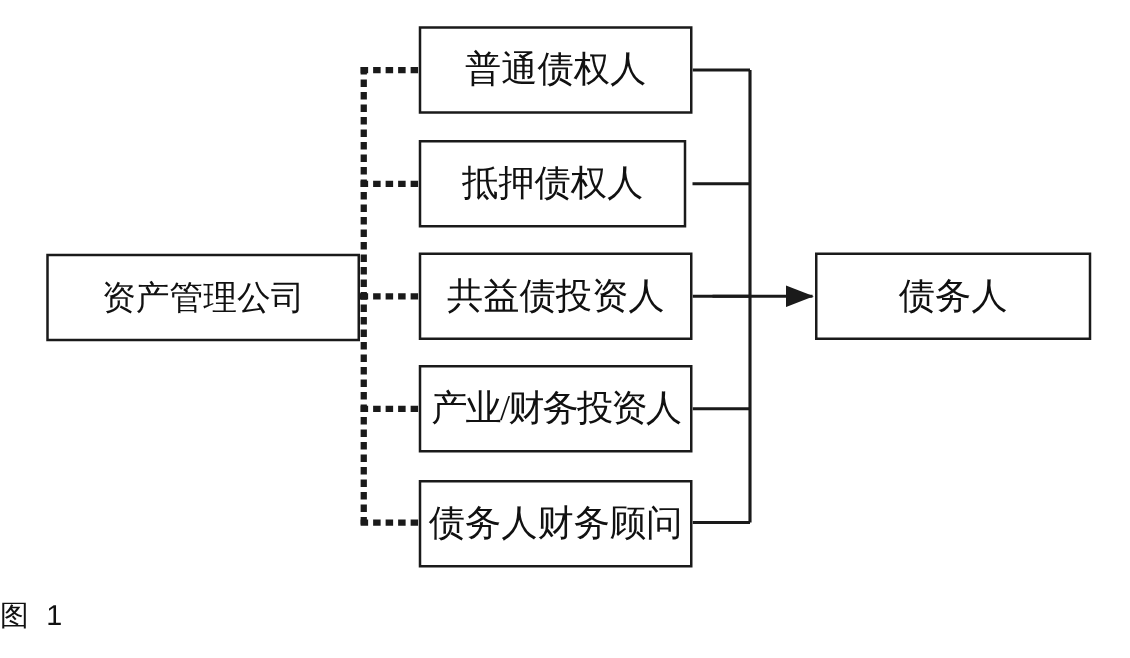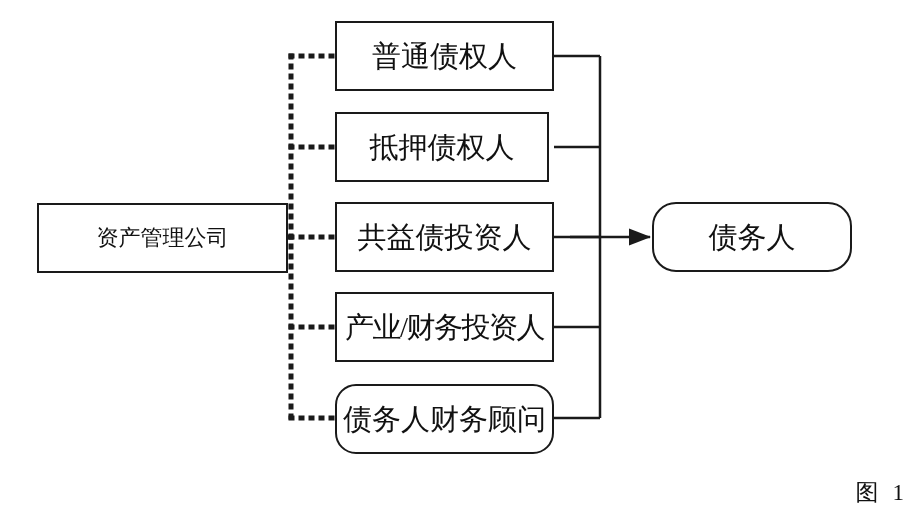--- a/index.html
+++ b/index.html
@@ -35,44 +35,43 @@
     white-space: nowrap;
     letter-spacing: 0px;
   }
   .node-label {
     display: block;
     line-height: 1;
   }
   
   #node-amc {
     left: 37px;  top: 203px;  width: 251px;  height: 70px;
-    font-size: 22px;
+    font-size: 27px;
   }
   
   #node-ordinary   { left: 335px; top: 21px;  width: 219px; height: 70px; font-size: 29px; }
   #node-mortgage   { left: 335px; top: 112px; width: 214px; height: 70px; font-size: 29px; }
   #node-common     { left: 335px; top: 202px; width: 219px; height: 70px; font-size: 29px; }
   #node-industrial { left: 335px; top: 292px; width: 219px; height: 70px; font-size: 29px; }
-  #node-advisor    { left: 335px; top: 384px; width: 219px; height: 70px; font-size: 29px; border-radius: 21px; }
+  #node-advisor    { left: 335px; top: 384px; width: 219px; height: 70px; font-size: 29px; }
   
   #node-industrial .node-label { letter-spacing: -1.5px; text-align: center; }
   
   #node-debtor {
-    left: 652px; top: 202px; width: 200px; height: 70px;
+    left: 652px; top: 202px; width: 221px; height: 70px;
     font-size: 29px;
-    border-radius: 24px;
   }
   
   #figure-caption {
     position: absolute;
     left: 0;
     top: 477px;
     width: 904px;
-    text-align: right;
-    font-family: Liberation Serif, serif;
+    text-align: left;
+    font-family: Liberation Sans, sans-serif;
     font-size: 23px;
     color: #111111;
   }
   #figure-caption .cap-gap { display: inline-block; width: 14px; }
 </style>
 </head>
 <body>
 
 <div id="stage">
 

